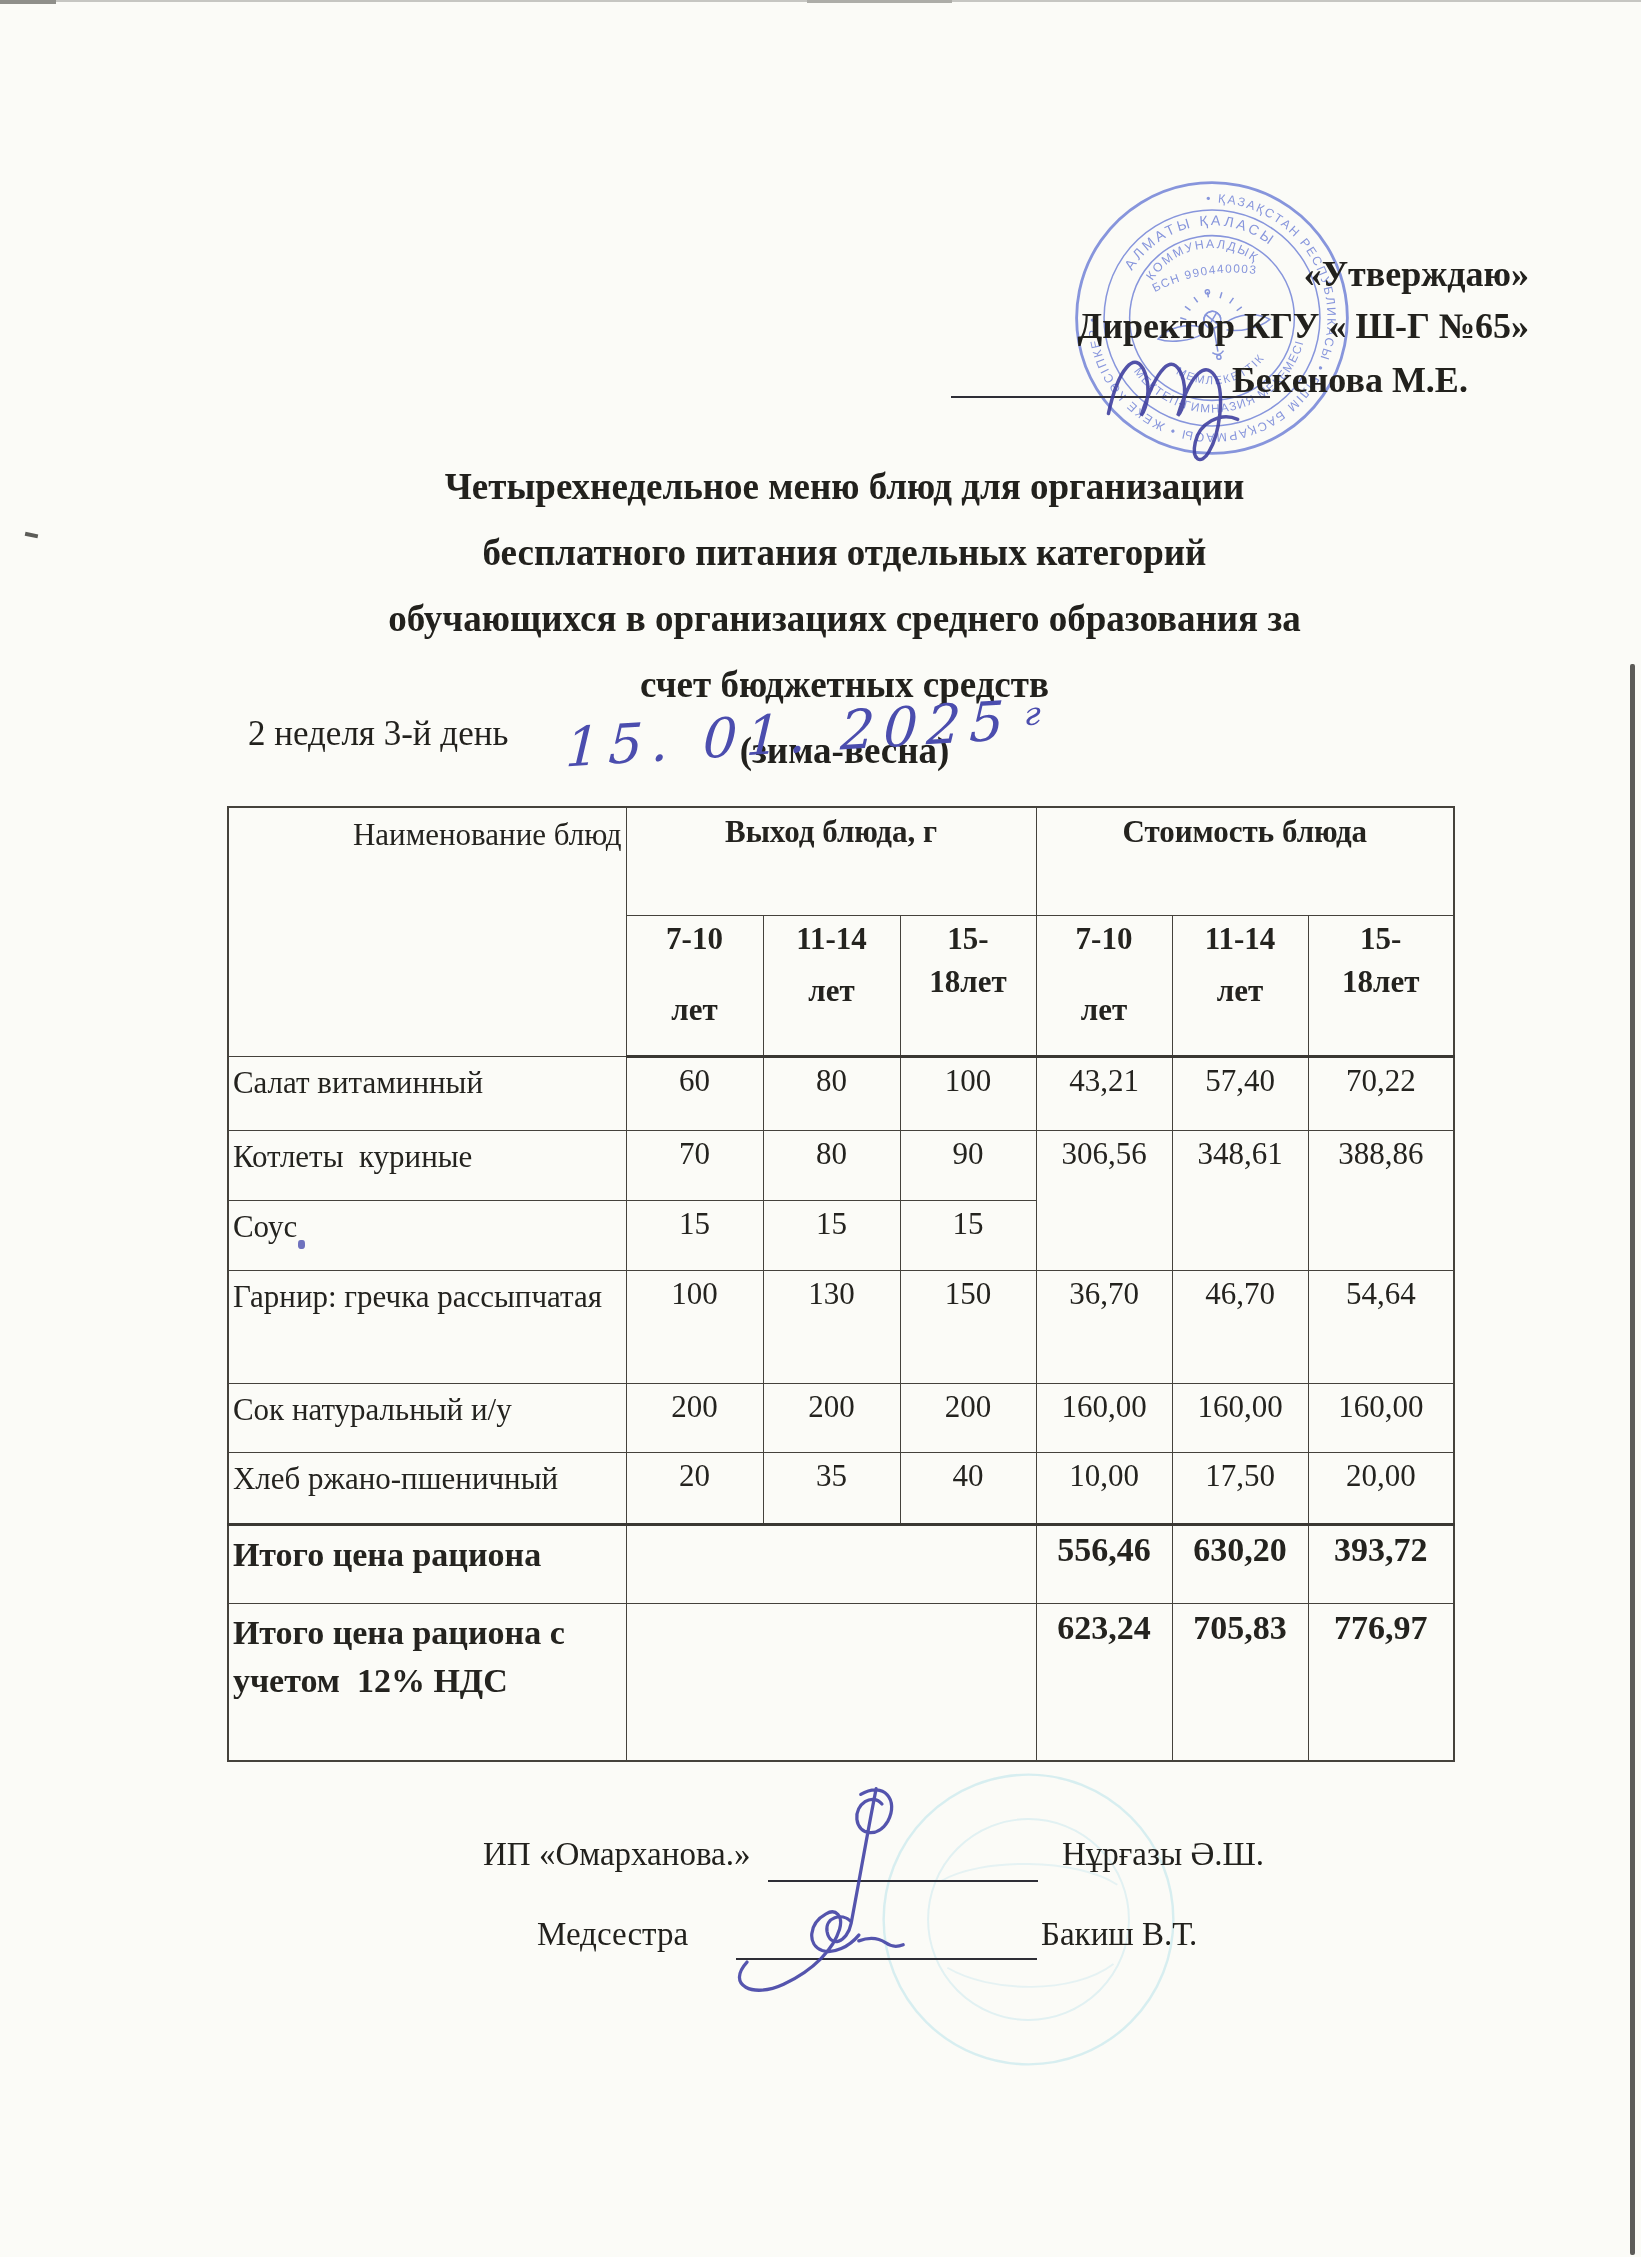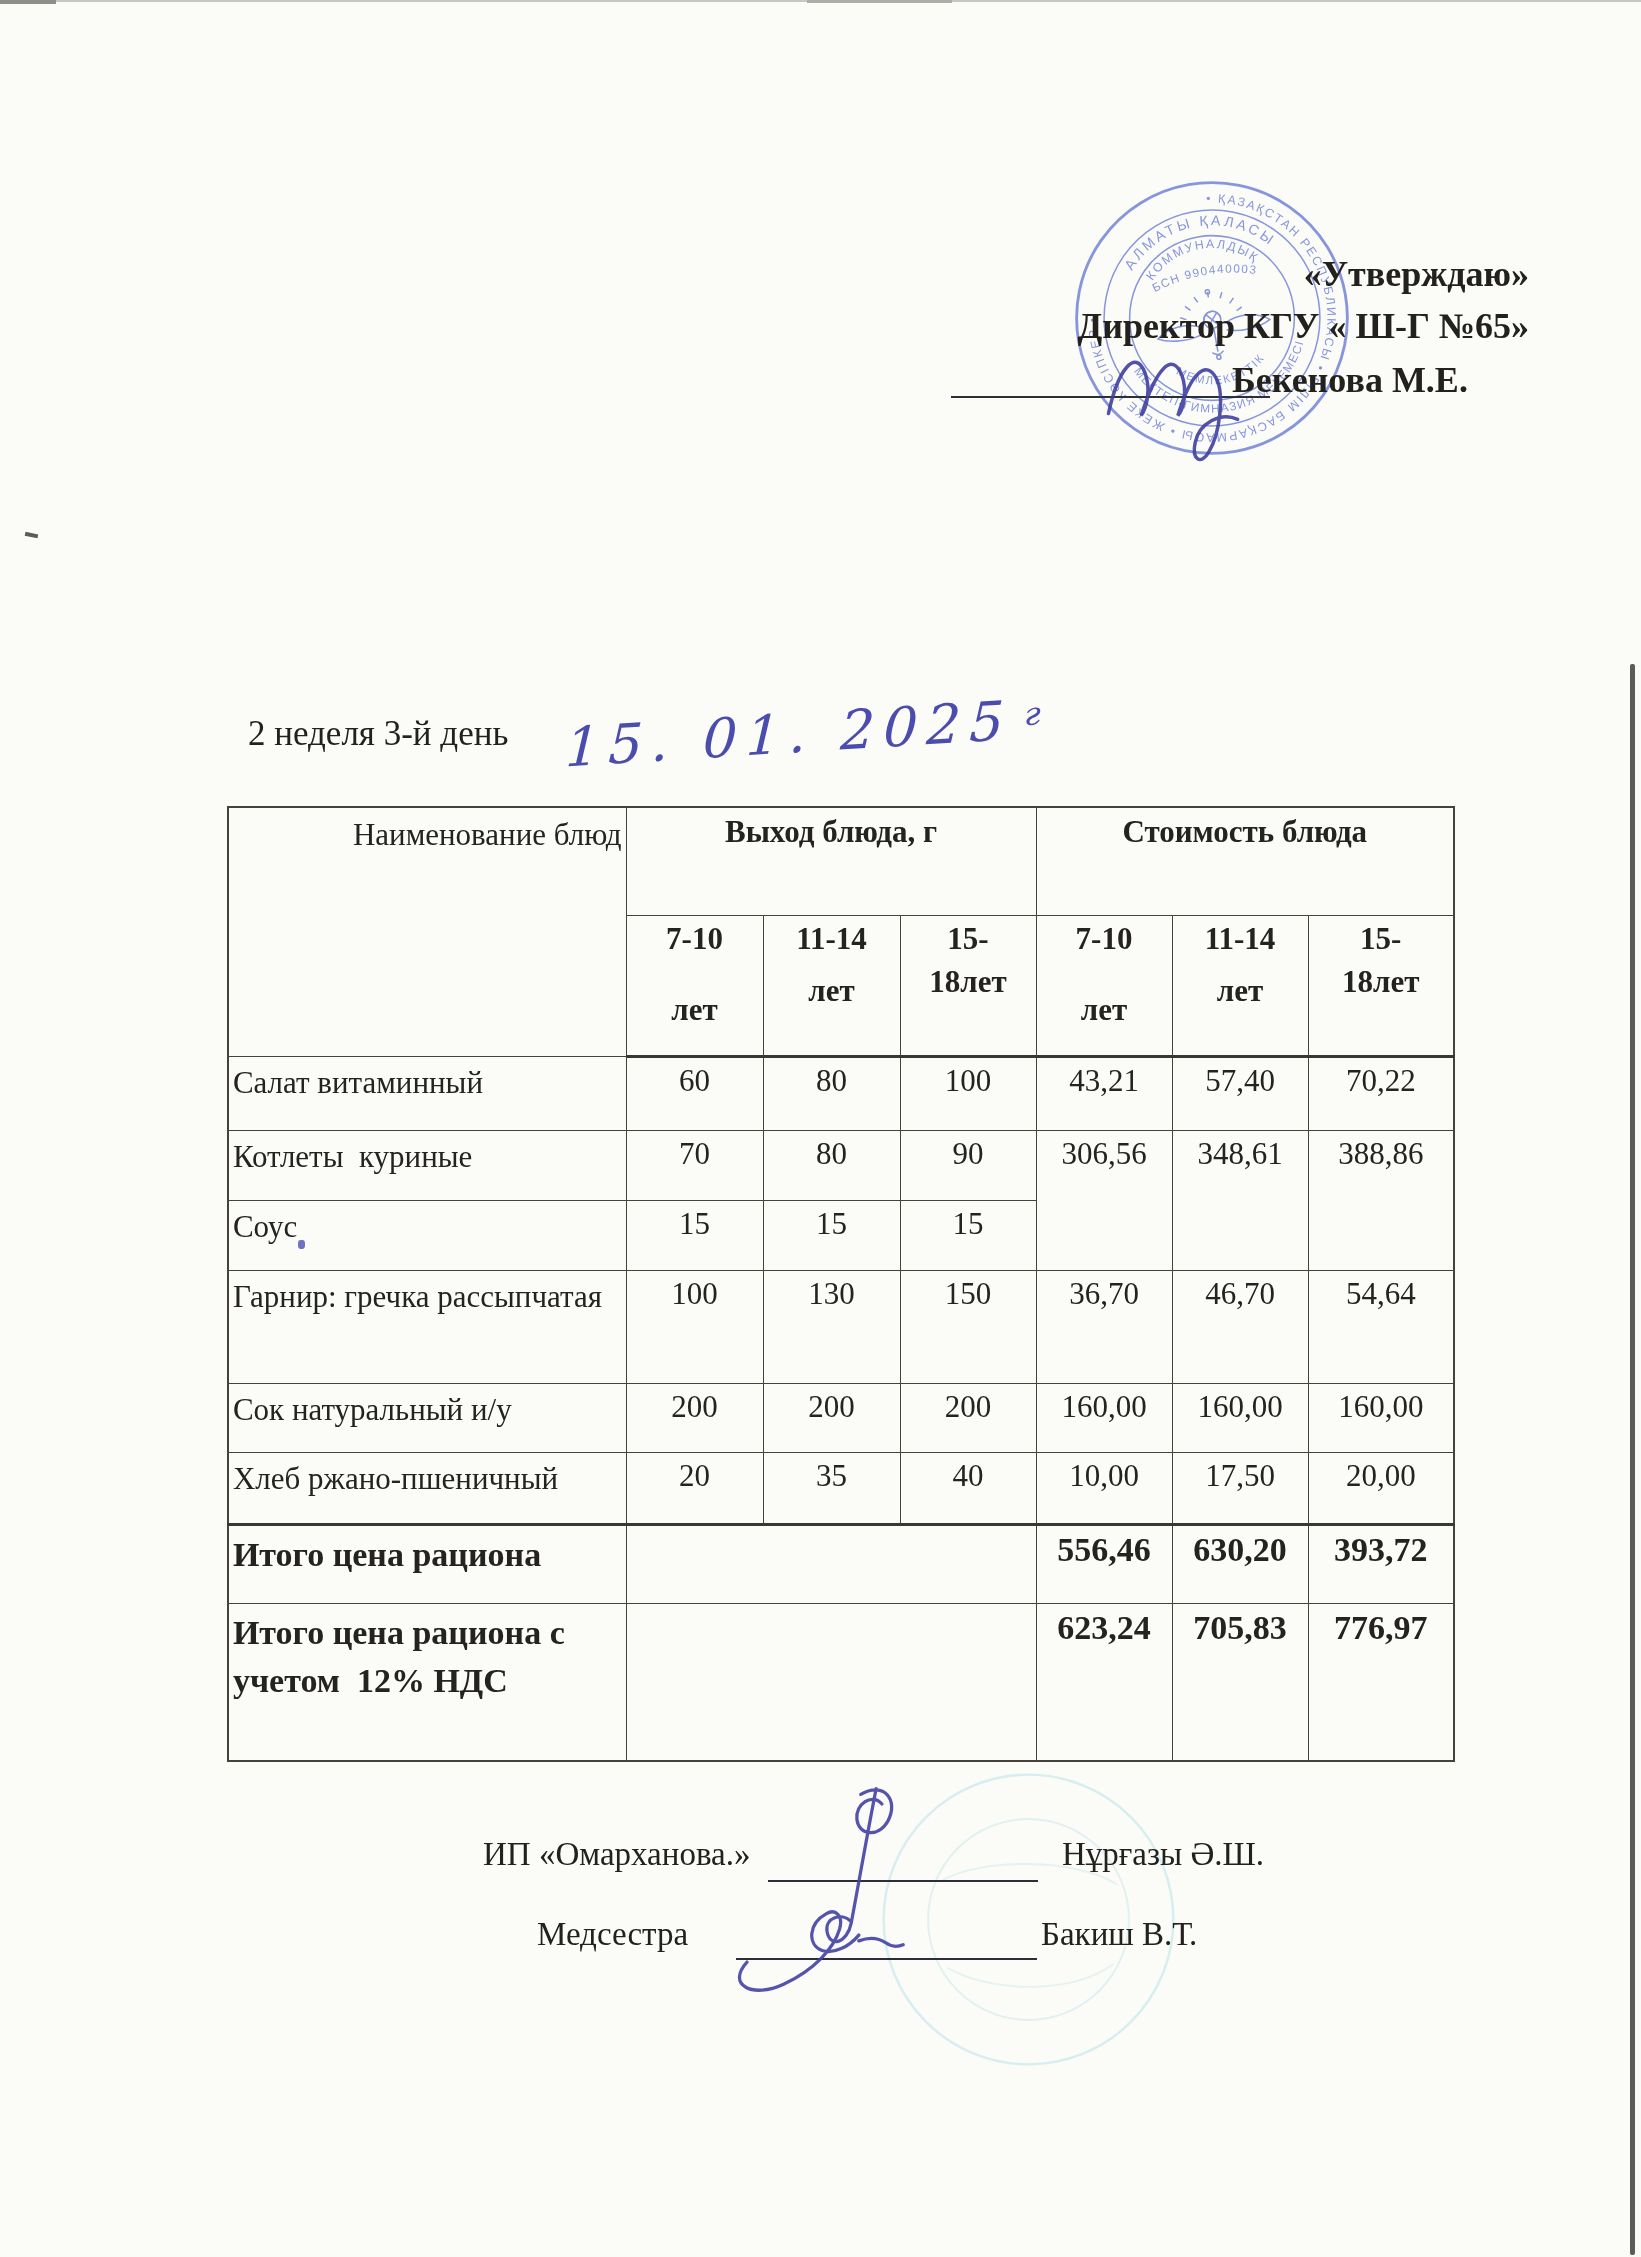--- a/index.html
+++ b/index.html
@@ -122,20 +122,27 @@
 
   <div class="abs appr appr1">«Утверждаю»</div>
   <div class="abs appr appr2">Директор КГУ « Ш-Г №65»</div>
   <div class="abs appr-line"></div>
   <div class="abs appr-name">Бекенова М.Е.</div>
 
   <svg class="abs sig-svg" style="left:1091px;top:319px;width:222px;height:164px;" viewBox="0 0 230 170">
     <path d="M 18 98 C 28 52 46 30 56 56 C 62 72 58 92 52 100 C 68 50 84 34 94 58 C 100 74 96 94 90 100 C 104 54 120 42 130 62 C 138 78 134 118 122 138 C 114 152 104 146 108 128 C 112 108 134 96 152 104" stroke="#3f3f9e" stroke-width="3.6" fill="none" stroke-linecap="round" opacity="0.9"></path>
   </svg>
 
+  <div class="abs title">
+    <div>Четырехнедельное меню блюд для организации</div>
+    <div>бесплатного питания отдельных категорий</div>
+    <div>обучающихся в организациях среднего образования за</div>
+    <div>счет бюджетных средств</div>
+    <div>(зима-весна)</div>
+  </div>
 
   <div class="abs weekday">2 неделя 3-й день</div>
 
   <div class="abs hand-date">
     <span>15. 01. 2025</span><span class="g">г</span>
   </div>
 
   <table class="menu">
     <colgroup>
       <col style="width:398px">

